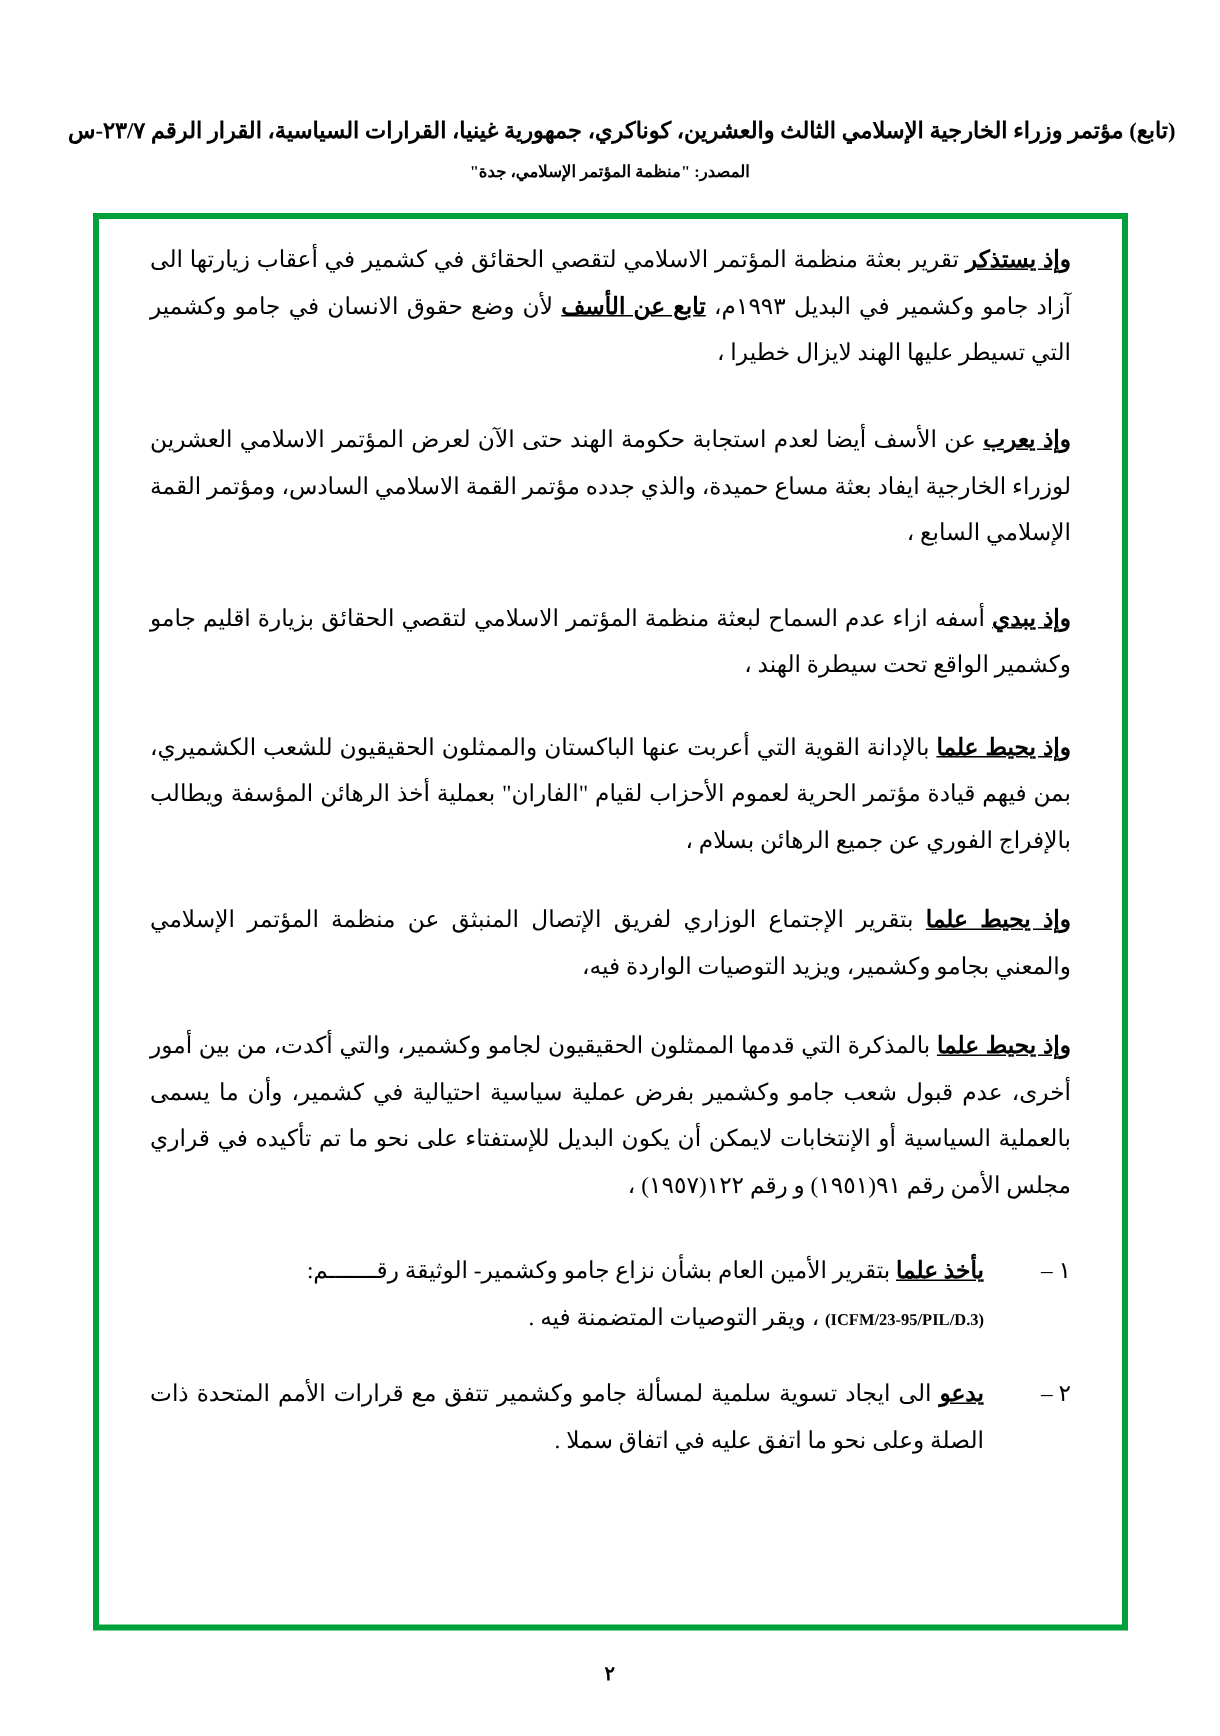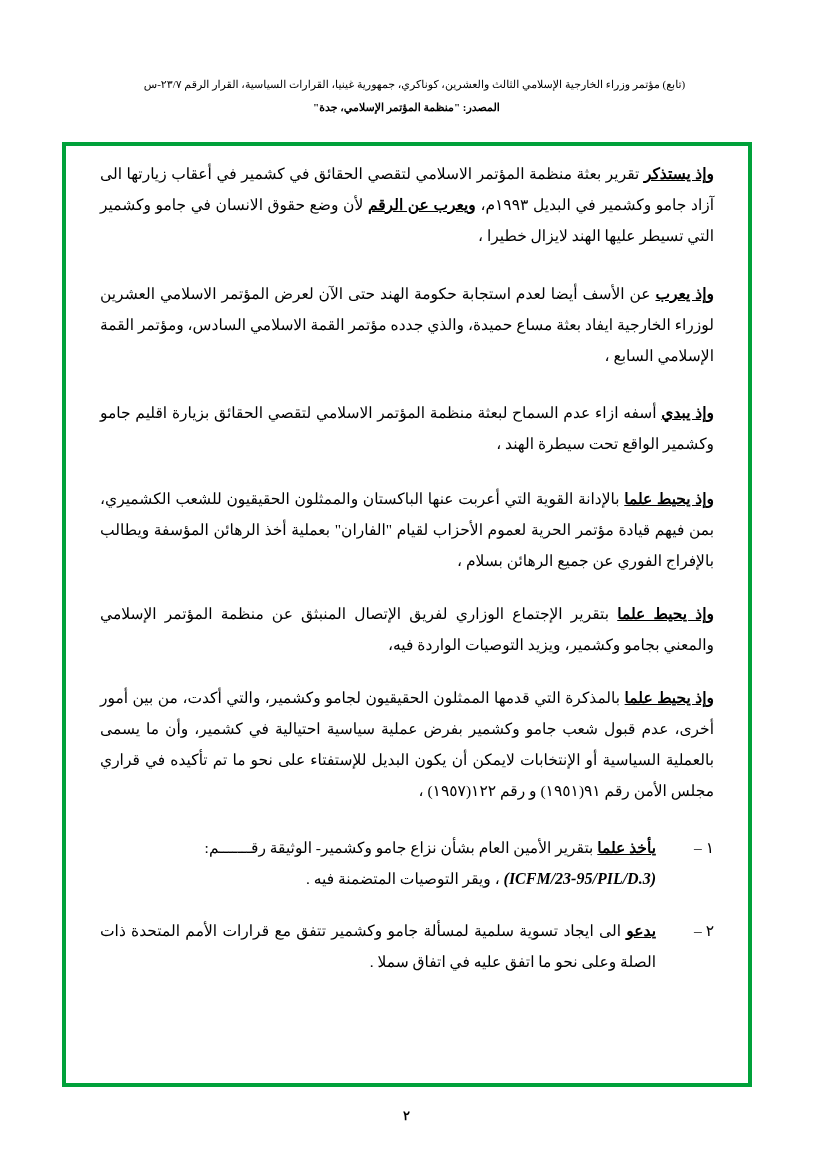--- a/index.html
+++ b/index.html
@@ -26,22 +26,22 @@
     top: 74px;
     right: 0;
     left: 0;
     text-align: center;
     font-size: 12.5px;
     font-weight: bold;
     line-height: 1.9;
     direction: rtl;
   }
   .header .line1 {
-    font-size: 11px;
-    font-weight: normal;
+    font-size: 15px;
+    font-weight: bold;
     letter-spacing: 0px;
     padding-left: 16px;
   }
   .header .line2 {
     font-size: 11px;
     font-weight: bold;
     margin-top: 2px;
   }
   .border-box {
     position: absolute;
@@ -89,25 +89,24 @@
     padding-top: 0px;
     direction: rtl;
   }
   .numbered .body {
     flex: 1 1 auto;
     text-align: justify;
   }
   .doccode {
     font-family: "Liberation Serif", serif;
     font-weight: bold;
-    font-size: 16px;
+    font-size: 11px;
     direction: ltr;
     unicode-bidi: embed;
     display: inline-block;
-    font-style: italic;
   }
   .p1 { margin-bottom: 26px; }
   .p2 { margin-bottom: 26px; margin-top: 27px; }
   .p3 { margin-bottom: 24px; }
   .p4 { margin-bottom: 22px; }
   .p5 { margin-bottom: 22px; }
   .p6 { margin-bottom: 26px; }
   .footer {
     position: absolute;
     top: 1108px;
@@ -127,21 +126,21 @@
   <div class="header">
     <div class="line1">(تابع) مؤتمر وزراء الخارجية الإسلامي الثالث والعشرين، كوناكري، جمهورية غينيا، القرارات السياسية، القرار الرقم ٢٣/٧-س</div>
     <div class="line2">المصدر:  "منظمة المؤتمر الإسلامي، جدة"</div>
   </div>
 
   <div class="border-box"></div>
 
   <div class="content">
 
     <p class="para p1">
-      <span class="lead">وإذ يستذكر</span><span> تقرير بعثة منظمة المؤتمر الاسلامي لتقصي الحقائق في كشمير في أعقاب زيارتها الى آزاد جامو وكشمير في البديل ١٩٩٣م، </span><span class="lead">ويعرب عن الرقم</span><span> لأن وضع حقوق الانسان في جامو وكشمير التي تسيطر عليها الهند لايزال خطيرا ،</span>
+      <span class="lead">وإذ يستذكر</span><span> تقرير بعثة منظمة المؤتمر الاسلامي لتقصي الحقائق في كشمير في أعقاب زيارتها الى آزاد جامو وكشمير في البديل ١٩٩٣م، </span><span class="lead">تابع عن الأسف</span><span> لأن وضع حقوق الانسان في جامو وكشمير التي تسيطر عليها الهند لايزال خطيرا ،</span>
     </p>
 
     <p class="para p2">
       <span class="lead">وإذ يعرب</span><span> عن الأسف أيضا لعدم استجابة حكومة الهند حتى الآن لعرض المؤتمر الاسلامي العشرين لوزراء الخارجية ايفاد بعثة مساع حميدة، والذي جدده مؤتمر القمة الاسلامي السادس، ومؤتمر القمة الإسلامي السابع ،</span>
     </p>
 
     <p class="para p3">
       <span class="lead">وإذ يبدي</span><span> أسفه ازاء عدم السماح لبعثة منظمة المؤتمر الاسلامي لتقصي الحقائق بزيارة اقليم جامو وكشمير الواقع تحت سيطرة الهند ،</span>
     </p>
 

